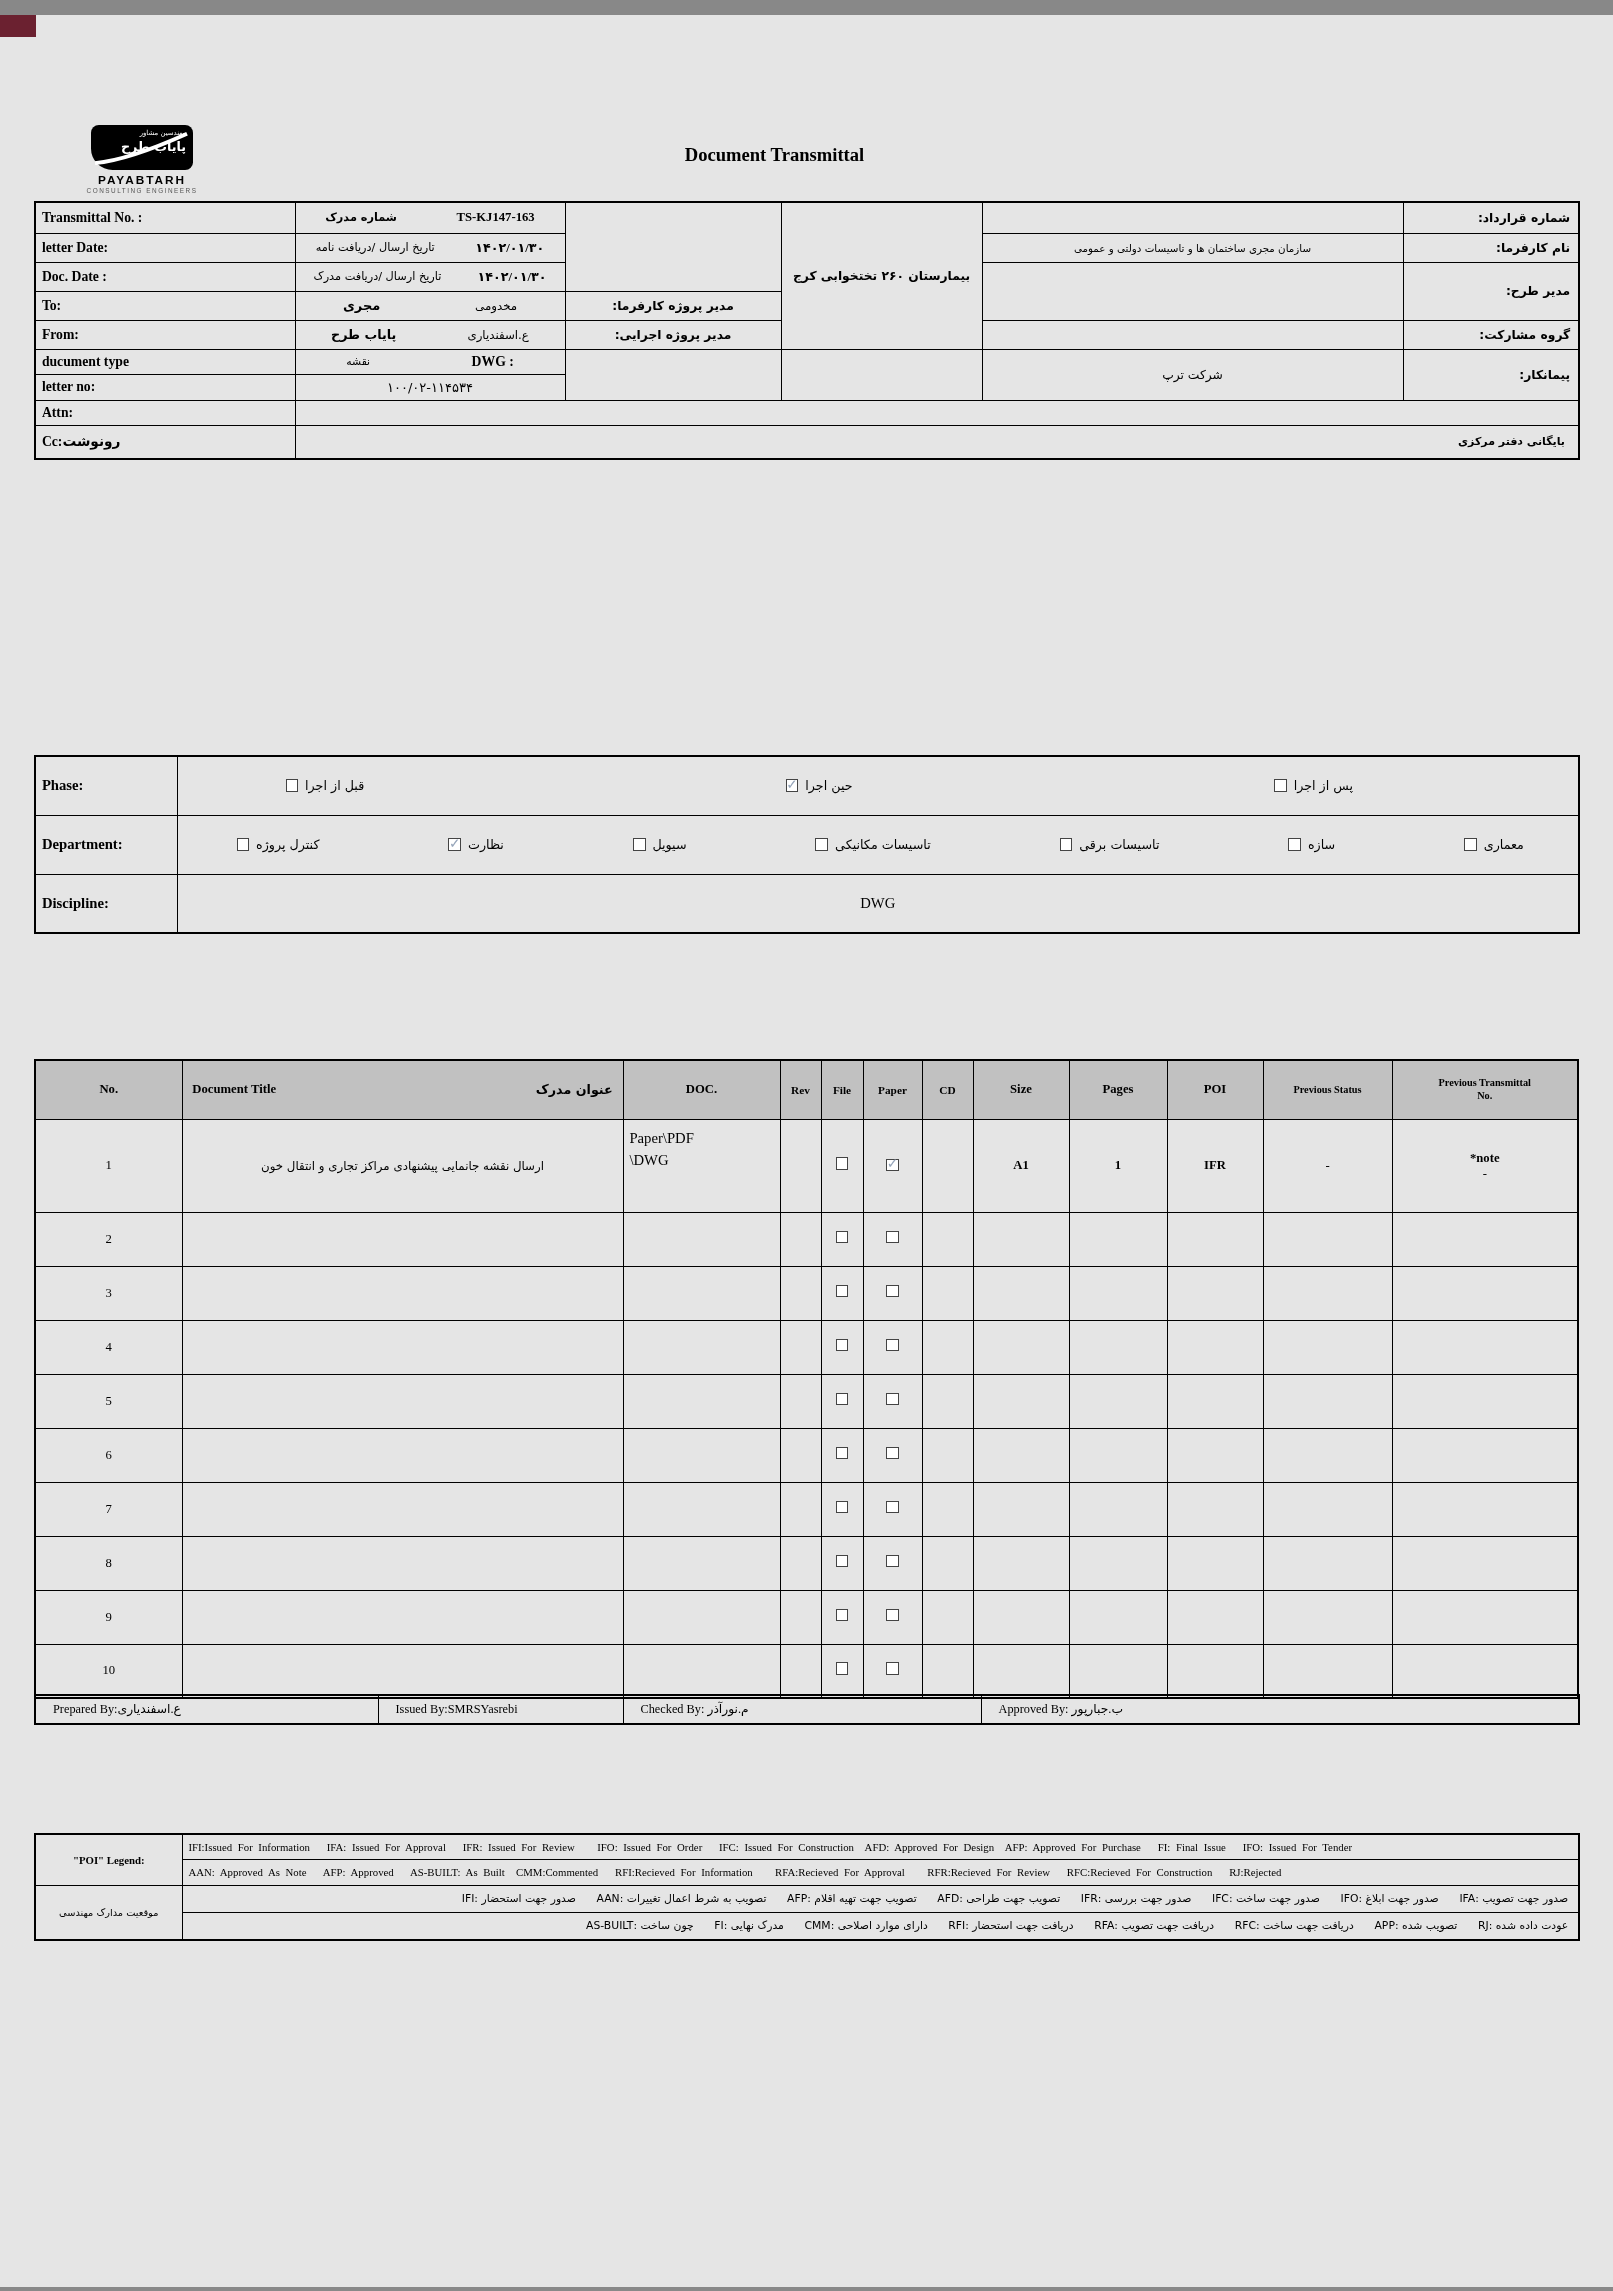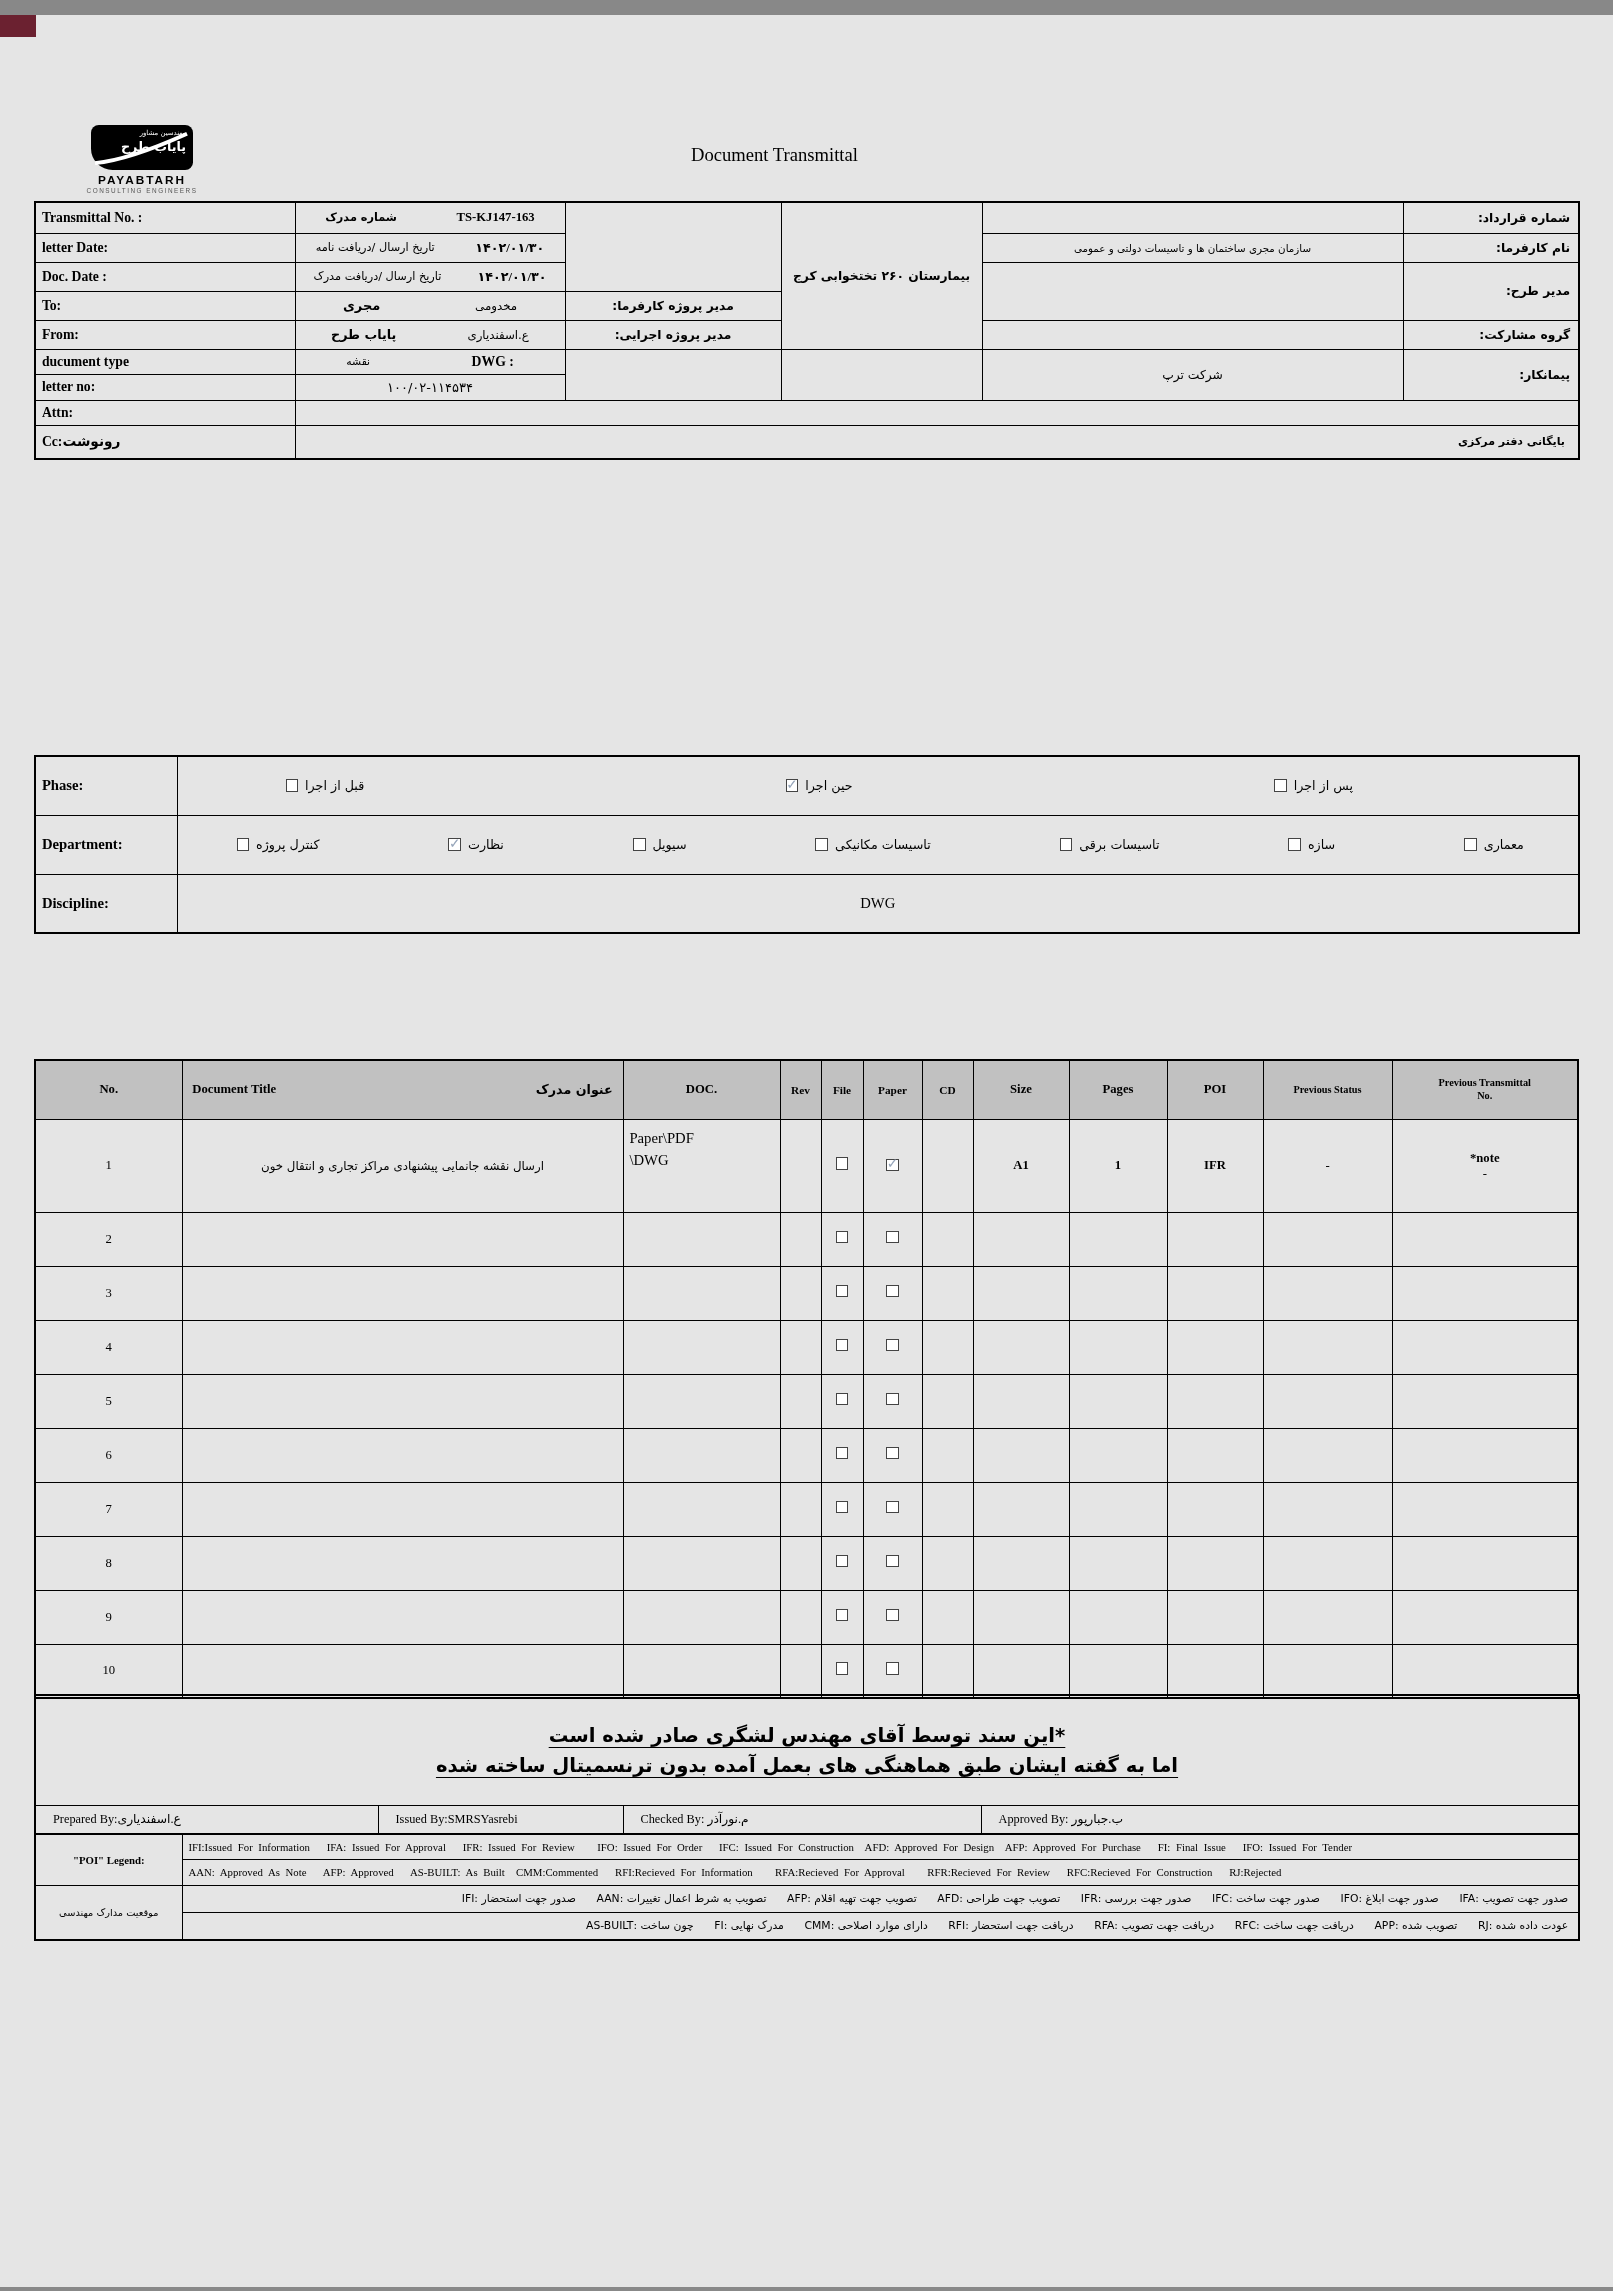--- a/index.html
+++ b/index.html
@@ -8,21 +8,21 @@
         font-family:"Liberation Serif","DejaVu Sans",serif;color:#000;overflow:hidden}
   .corner{position:absolute;left:0;top:0;width:36px;height:21.6px;background:#6b2130}
   
   .logo{position:absolute;left:83px;top:110px;width:118px;text-align:center}
   .logo-mark{position:relative;width:102px;height:45px;background:#000;border-radius:7.8px 7.8px 7.8px 21.6px;margin:0 auto}
   .logo-mark svg{position:absolute;left:0;top:0}
   .logo-fa-small{position:absolute;top:3.9px;right:6.9px;font-size:6.9px;color:#fff;direction:rtl;font-family:"DejaVu Sans",sans-serif}
   .logo-fa-name{position:absolute;top:13.7px;right:6.9px;font-size:12.7px;font-weight:bold;color:#fff;direction:rtl;font-family:"DejaVu Sans",sans-serif}
   .logo-en{font-size:11.8px;font-weight:bold;letter-spacing:2px;margin-top:2.9px;font-family:"Liberation Sans",sans-serif}
   .logo-en-sub{font-size:6.4px;color:#555;letter-spacing:1.5px;font-family:"Liberation Sans",sans-serif}
-  .doc-title{position:absolute;top:129px;left:0;width:1549px;text-align:center;font-weight:normal;font-size:18.6px}
+  .doc-title{position:absolute;top:129px;left:0;width:1549px;text-align:center;font-weight:bold;font-size:18.6px}
   
   table{border-collapse:collapse;table-layout:fixed;position:absolute;left:34px;border:2px solid #000}
   td{border:1px solid #000;overflow:hidden;vertical-align:middle;font-size:12.7px}
   .c{text-align:center}
   .b{font-weight:bold}
   .fa{direction:rtl;font-family:"DejaVu Sans","Liberation Serif",sans-serif}
   
   .info{top:186px;width:1544px}
   .lblcell{font-weight:bold;font-size:13.7px;text-align:left;padding-left:5.9px}
   .bcflex{display:flex;justify-content:space-around;align-items:center;width:100%}
@@ -434,26 +434,20 @@
     </table>
 
   <table class="notesig">
     <colgroup>
         <col style="width:343px">
         <col style="width:245px">
         <col style="width:358px">
         <col style="width:598px">
       </colgroup>
     <tbody>
-        <tr style="height:110px">
-      <td colspan="4" class="notecell">
-        <div class="noteline">*این سند توسط آقای مهندس لشگری صادر شده است</div>
-        <div class="noteline">اما به گفته ایشان طبق هماهنگی های بعمل آمده بدون ترنسمیتال ساخته شده</div>
-      </td>
-    </tr>
     <tr style="height:29px">
       <td class="sig">Prepared By:ع.اسفندیاری</td>
       <td class="sig">Issued By:SMRSYasrebi</td>
       <td class="sig">Checked By: م.نورآذر</td>
       <td class="sig">Approved By: ب.جبارپور</td>
     </tr>
   </tbody>
     </table>
 
   <table class="legend">

